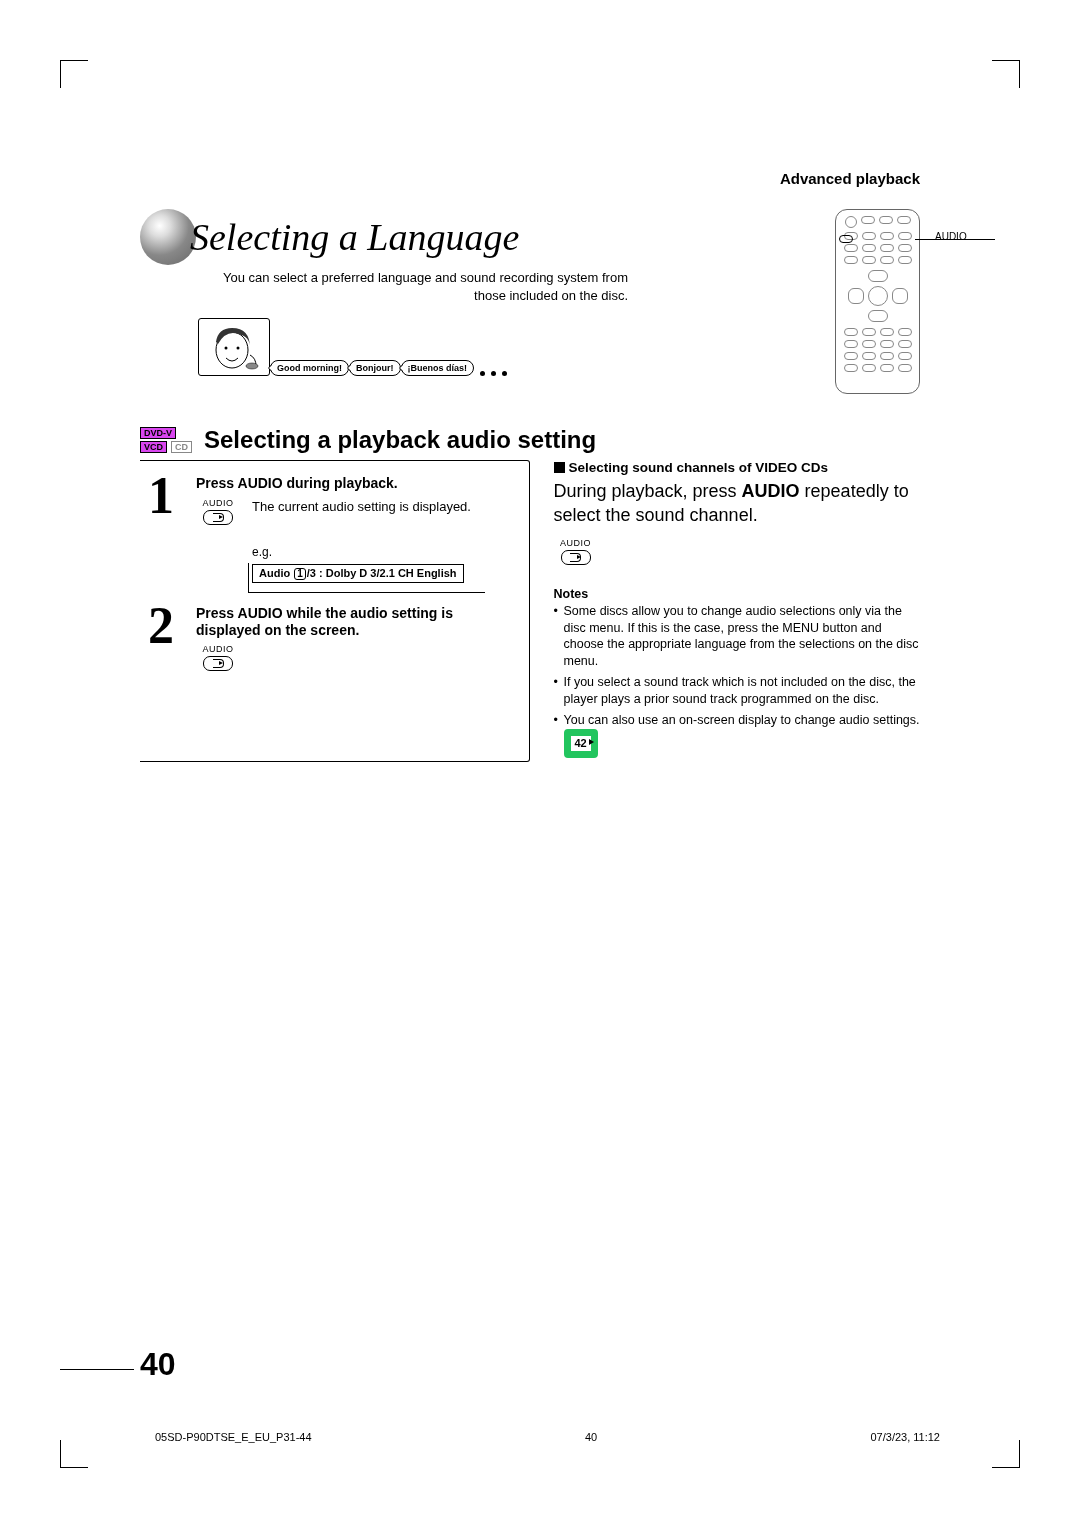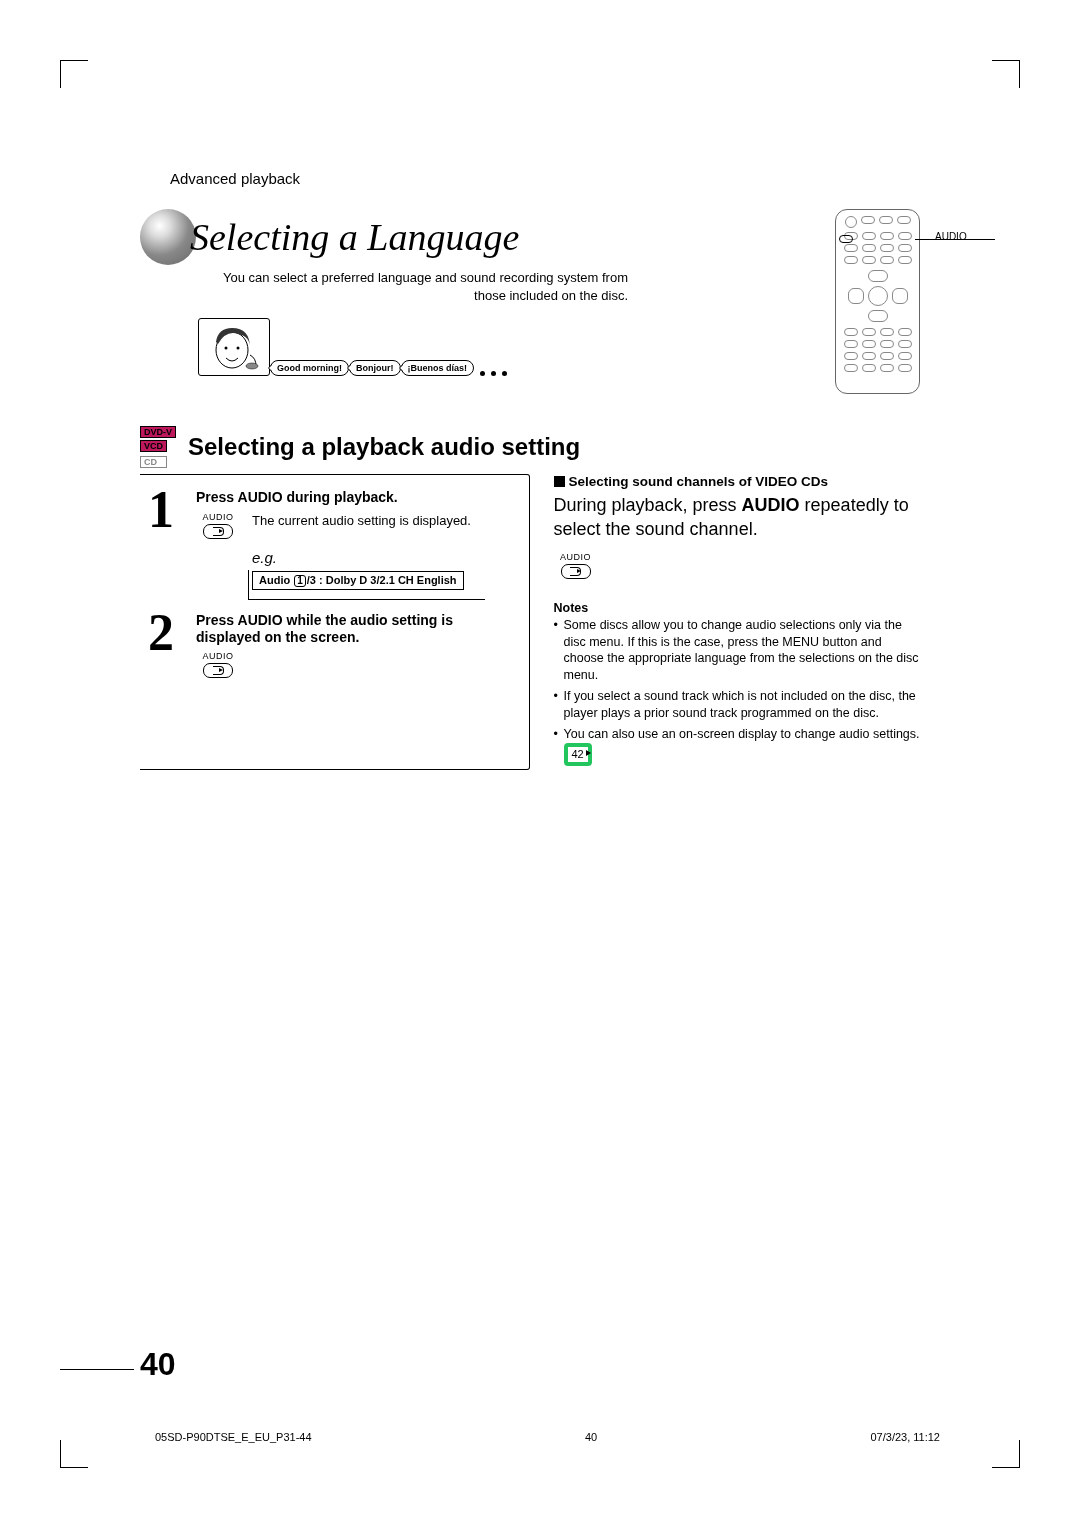--- a/index.html
+++ b/index.html
@@ -18,24 +18,25 @@
     width: 780px;
   }
   .crop-tl, .crop-tr, .crop-bl, .crop-br {
     position: absolute; width: 28px; height: 28px;
   }
   .crop-tl { left: 60px; top: 60px; border-left: 1px solid #000; border-top: 1px solid #000; }
   .crop-tr { right: 60px; top: 60px; border-right: 1px solid #000; border-top: 1px solid #000; }
   .crop-bl { left: 60px; bottom: 60px; border-left: 1px solid #000; border-bottom: 1px solid #000; }
   .crop-br { right: 60px; bottom: 60px; border-right: 1px solid #000; border-bottom: 1px solid #000; }
   .section-head {
-    font-weight: normal;
+    font-weight: bold;
     font-size: 15px;
     margin-bottom: 22px;
     margin-left: 30px;
+    text-align: right;
   }
   .title-row { display: flex; align-items: flex-start; gap: 24px; }
   .ball {
     width: 56px; height: 56px;
     background: radial-gradient(circle at 35% 30%, #fff 0%, #ddd 20%, #888 55%, #666 100%);
     border-radius: 50%;
     margin-right: -30px;
     z-index: 0;
     flex-shrink: 0;
   }
@@ -125,24 +126,24 @@
   }
 
   .subhead-row {
     display: flex; align-items: center; gap: 12px;
     margin-top: 50px;
   }
   .badges { display: flex; flex-direction: column; gap: 2px; align-items: flex-start; }
   .badge {
     font-size: 9px; font-weight: bold;
     border: 1px solid #000; padding: 0 3px;
-    background: #be185d;
+    background: #d946ef;
   }
   .badge.cd { background: #fff; color: #888; border-color: #888; }
-  .badge-row { display: flex; gap: 4px; flex-direction: column; }
+  .badge-row { display: flex; gap: 4px; }
   .subhead {
     font-size: 24px; font-weight: bold;
   }
   .columns {
     display: flex; gap: 24px; margin-top: 6px;
   }
   .col { flex: 1; }
   .col-left {
     border: 1px solid #000; border-left: none;
     padding: 14px 14px 20px 8px;
@@ -171,21 +172,21 @@
   .audio-btn-shape::before {
     content: ""; width: 10px; height: 7px; border: 1px solid #000;
     border-radius: 0 4px 4px 0; border-left: none; display: block;
   }
   .audio-btn-shape::after {
     content: ""; position: absolute; right: 7px; top: 4px;
     border: 2px solid transparent; border-left: 4px solid #000;
     width: 0; height: 0;
   }
   .step-text { font-size: 13px; line-height: 1.35; }
-  .eg { font-size: 15px; margin-top: 10px; margin-left: 56px; font-style: italic; }
+  .eg { font-size: 12px; margin-top: 20px; margin-left: 56px; }
   .osd-box {
     margin-left: 56px; margin-top: 4px;
     position: relative;
   }
   .osd-inner {
     border: 1px solid #000; padding: 2px 6px;
     font-size: 11px; font-weight: bold; display: inline-block;
   }
   .osd-circ {
     display: inline-block; border: 1px solid #000; border-radius: 3px;
@@ -196,22 +197,22 @@
 
   .col-right { padding-top: 0; }
   .sq { display: inline-block; width: 11px; height: 11px; background: #000; margin-right: 4px; vertical-align: -1px; }
   .right-title { font-weight: bold; font-size: 13.5px; margin-bottom: 4px; }
   .right-text { font-size: 18px; line-height: 1.35; }
   .notes-head { font-weight: bold; font-size: 12.5px; margin-top: 22px; margin-bottom: 2px; }
   .notes { font-size: 12.5px; line-height: 1.35; }
   .notes li { list-style: none; position: relative; padding-left: 10px; margin-bottom: 4px; }
   .notes li::before { content: "•"; position: absolute; left: 0; }
   .page-ref {
-    display: inline-block; border: 4px solid #22c55e; border-radius: 4px;
-    padding: 0 4px; font-size: 11px; font-weight: normal; vertical-align: 0;
+    display: inline-block; border: 7px solid #22c55e; border-radius: 4px;
+    padding: 0 4px; font-size: 11px; font-weight: bold; vertical-align: 0;
     position: relative;
   }
   .page-ref::after {
     content: ""; position: absolute; right: -6px; top: 3px;
     border: 3px solid transparent; border-left: 5px solid #000;
   }
 
   .page-num {
     position: absolute; left: 140px; bottom: 145px;
     font-size: 32px; font-weight: bold;

